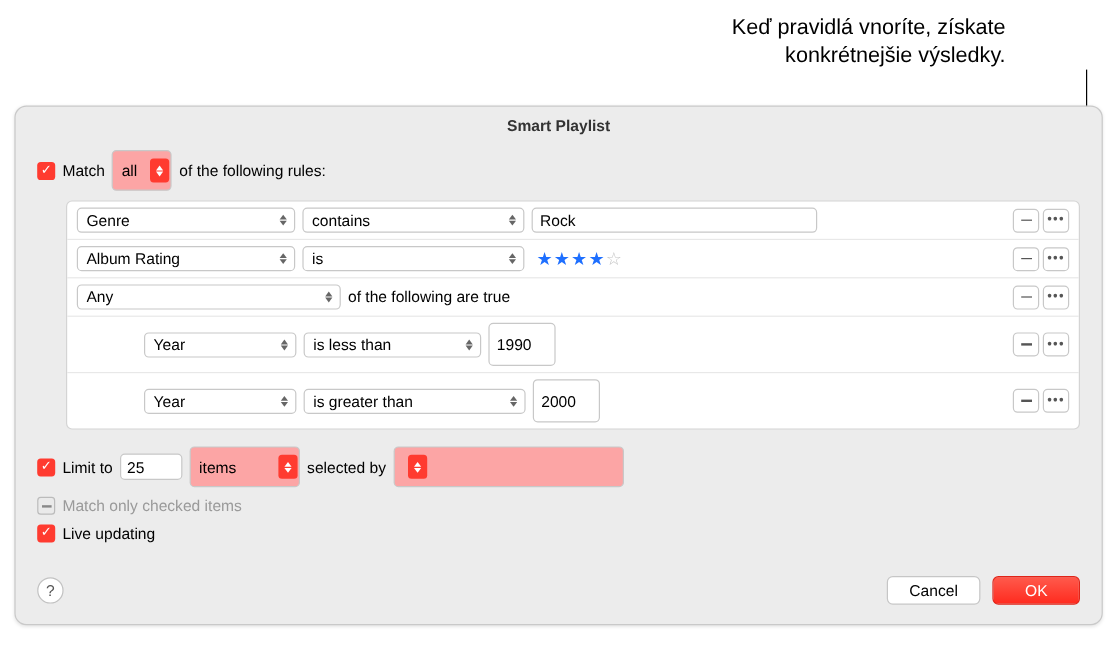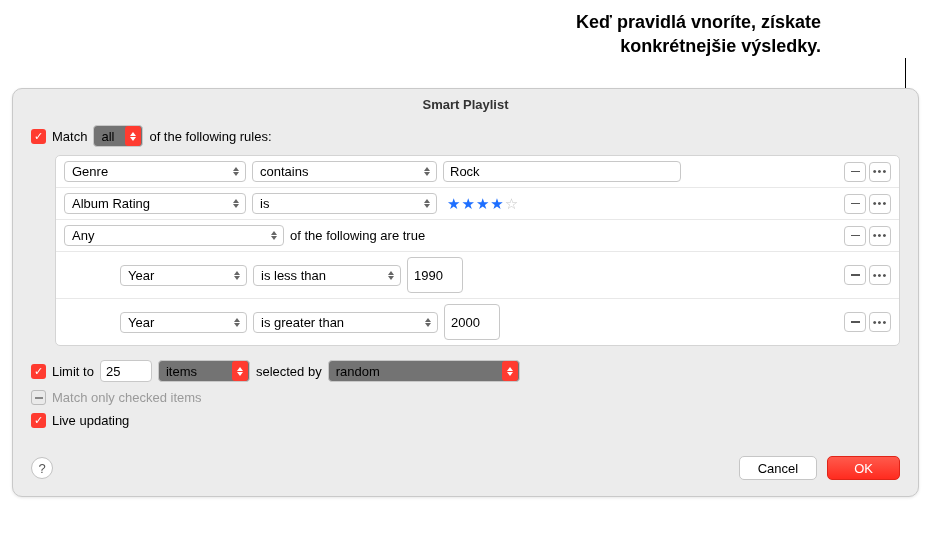--- a/index.html
+++ b/index.html
@@ -8,26 +8,25 @@
       font-size: 13px;
       background: #fff;
       width: 931px;
       height: 556px;
       position: relative;
       color: #000;
     }
     .annotation {
       position: absolute;
       top: 10px;
-      right: 110px;
+      right: 93px;
       text-align: right;
       font-size: 18px;
       line-height: 1.35;
       color: #000;
-      font-weight: bold;
     }
     .annotation-line {
       position: absolute;
       background: #000;
     }
     .annot-vert { width: 1px; top: 58px; height: 210px; left: 905px; }
     .annot-horz { height: 1px; top: 267px; width: 15px; left: 890px; }
     .annot-vert2 { width: 1px; top: 262px; height: 100px; left: 891px;}
     .annot-top   { height: 1px; top: 262px; width: 6px; left: 885px;}
     .annot-bot   { height: 1px; top: 361px; width: 6px; left: 885px;}
@@ -64,24 +63,24 @@
     .checkbox.checked { background: #ff3b30; color: #fff; }
     .checkbox.indeterminate {
       background: #eaeaea; border:1px solid #bbb; position: relative;
     }
     .checkbox.indeterminate::after{
       content:''; width:8px; height:2px; background:#888; position:absolute;
       top:50%; left:50%; transform:translate(-50%,-50%);
     }
 
     .select {
-      background: #737373;
+      background: #fca5a5;
       border: 1px solid #c8c8c8;
       border-radius: 4px;
-      height: 22px;
+      height: 34px;
       display: inline-flex;
       align-items: center;
       padding: 0 0 0 7px;
       font-size: 13px;
       color: #000;
       position: relative;
     }
     .select.red-arrow .select-arrows { background: #ff3b30; }
     .select-text { flex:1; text-align:left; overflow:hidden; white-space:nowrap; }
     .select-arrows {
@@ -364,21 +363,20 @@
       </span>
       <span class="select red-arrow" style="width:92px">
         <span class="select-text">items</span>
         <span class="select-arrows">
           <span class="arrow-up"></span>
             <span class="arrow-down"></span>
         </span>
       </span>
       <span class="static-text">selected by</span>
       <span class="select red-arrow" style="width:192px">
-        <span class="select-text">random</span>
         <span class="select-arrows">
           <span class="arrow-up"></span>
             <span class="arrow-down"></span>
         </span>
       </span>
     </div>
 
     <div class="checkbox-row">
       <span class="checkbox indeterminate"></span>
       <span class="disabled-text">Match only checked items</span>

